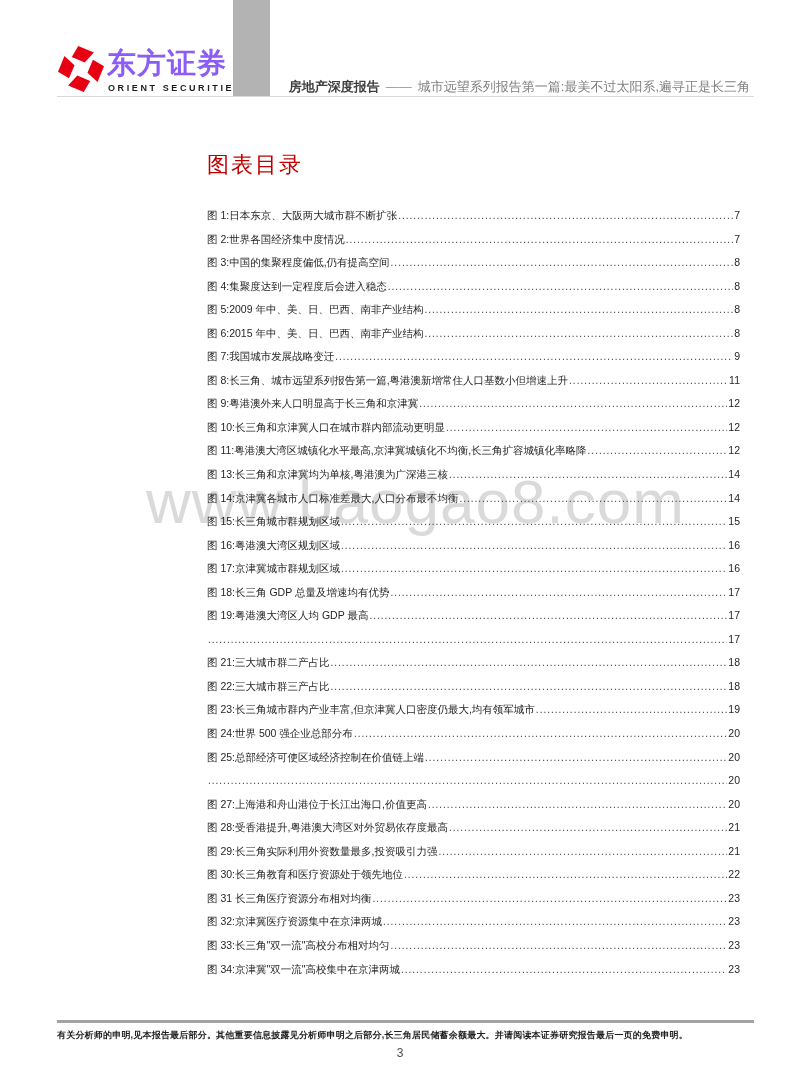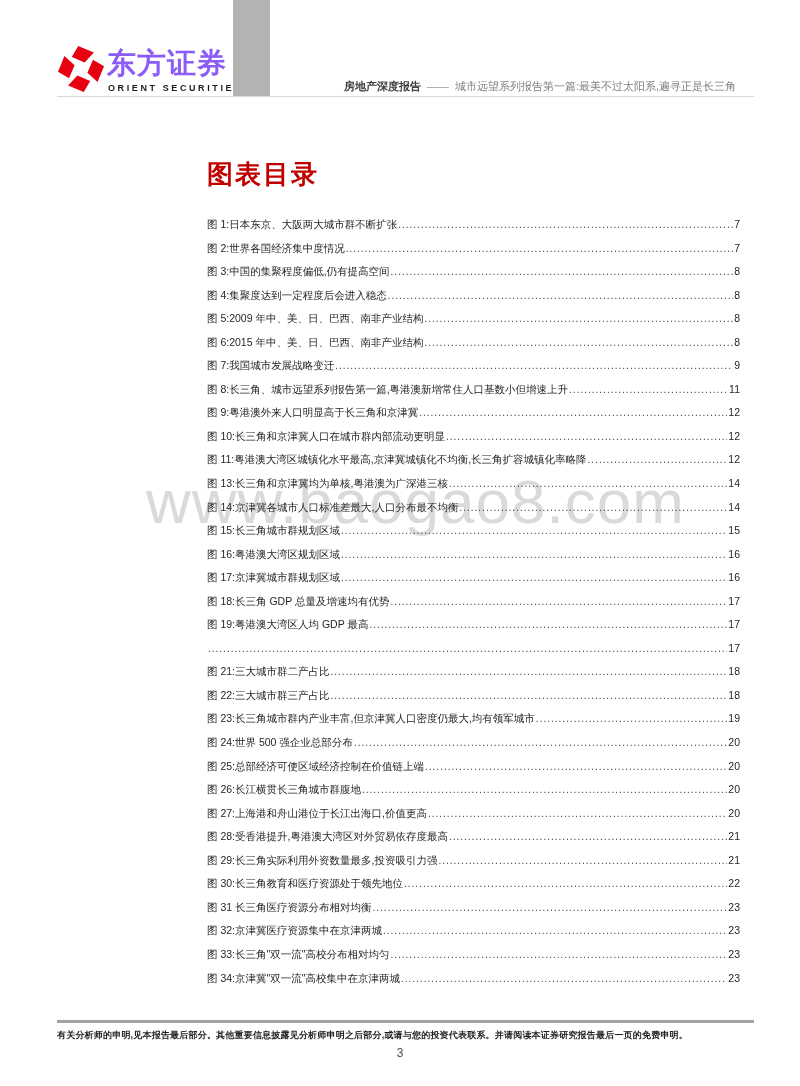--- a/index.html
+++ b/index.html
@@ -31,36 +31,36 @@
   }
   .top-bar{
     position:absolute;left:233px;top:0;width:37px;height:96px;
     background:var(--bar-gray);
   }
   .header-line{
     position:absolute;left:57px;right:46px;top:96px;height:1px;
     background:var(--rule-gray);
   }
   .header-title{
-    position:absolute;right:64px;top:79px;font-size:11px;line-height:15px;
+    position:absolute;right:50px;top:79px;font-size:13px;line-height:15px;
     white-space:nowrap;color:var(--text-gray);text-align:right;
   }
   .header-title .report-type{font-weight:bold;color:#3f3f3f;}
   .header-title .dash{color:#9a9a9a;padding:0 6px;}
   
   .watermark{
     position:absolute;left:146px;top:466px;z-index:0;
     font-size:62px;letter-spacing:1px;color:var(--watermark-gray);
     white-space:nowrap;user-select:none;
   }
   
   .toc{position:absolute;left:207px;top:149px;width:533px;z-index:1;}
   .toc-title{
-    font-size:26px;font-weight:bold;color:var(--title-red);
-    letter-spacing:2px;line-height:32px;margin-bottom:23px;margin-top:9px;
+    font-size:22px;font-weight:normal;color:var(--title-red);
+    letter-spacing:2px;line-height:32px;margin-bottom:23px;
   }
   .toc-list{width:100%;}
   .toc-row{
     display:flex;align-items:baseline;height:23.55px;line-height:23.55px;
     font-size:10.5px;color:var(--text-dark);cursor:pointer;
   }
   .toc-label{white-space:nowrap;}
   .toc-dots{
     flex:1;overflow:hidden;white-space:nowrap;margin:0 1px;
     color:#3d3d3d;font-size:10px;letter-spacing:1px;
@@ -244,21 +244,20 @@
     <span class="toc-page">20</span>
   </div>
 
   <div class="toc-row">
     <span class="toc-label">图 25:总部经济可使区域经济控制在价值链上端</span>
     <span class="toc-dots"></span>
     <span class="toc-page">20</span>
   </div>
 
   <div class="toc-row">
-    <span class="toc-label">图 26:长江横贯长三角城市群腹地</span>
     <span class="toc-dots"></span>
     <span class="toc-page">20</span>
   </div>
 
   <div class="toc-row">
     <span class="toc-label">图 27:上海港和舟山港位于长江出海口,价值更高</span>
     <span class="toc-dots"></span>
     <span class="toc-page">20</span>
   </div>
 
@@ -300,14 +299,14 @@
 
   <div class="toc-row">
     <span class="toc-label">图 34:京津冀"双一流"高校集中在京津两城</span>
     <span class="toc-dots"></span>
     <span class="toc-page">23</span>
   </div>
 </div>
 </div>
 
 <div class="footer-line"></div>
-<div class="footer-disclaimer">有关分析师的申明,见本报告最后部分。其他重要信息披露见分析师申明之后部分,或请与您的投资代表联系。并请阅读本证券研究报告最后一页的免费申明。</div>
+<div class="footer-disclaimer">有关分析师的申明,见本报告最后部分。其他重要信息披露见分析师申明之后部分,长三角居民储蓄余额最大。并请阅读本证券研究报告最后一页的免费申明。</div>
 <div class="page-number">3</div>
 
 </body></html>

